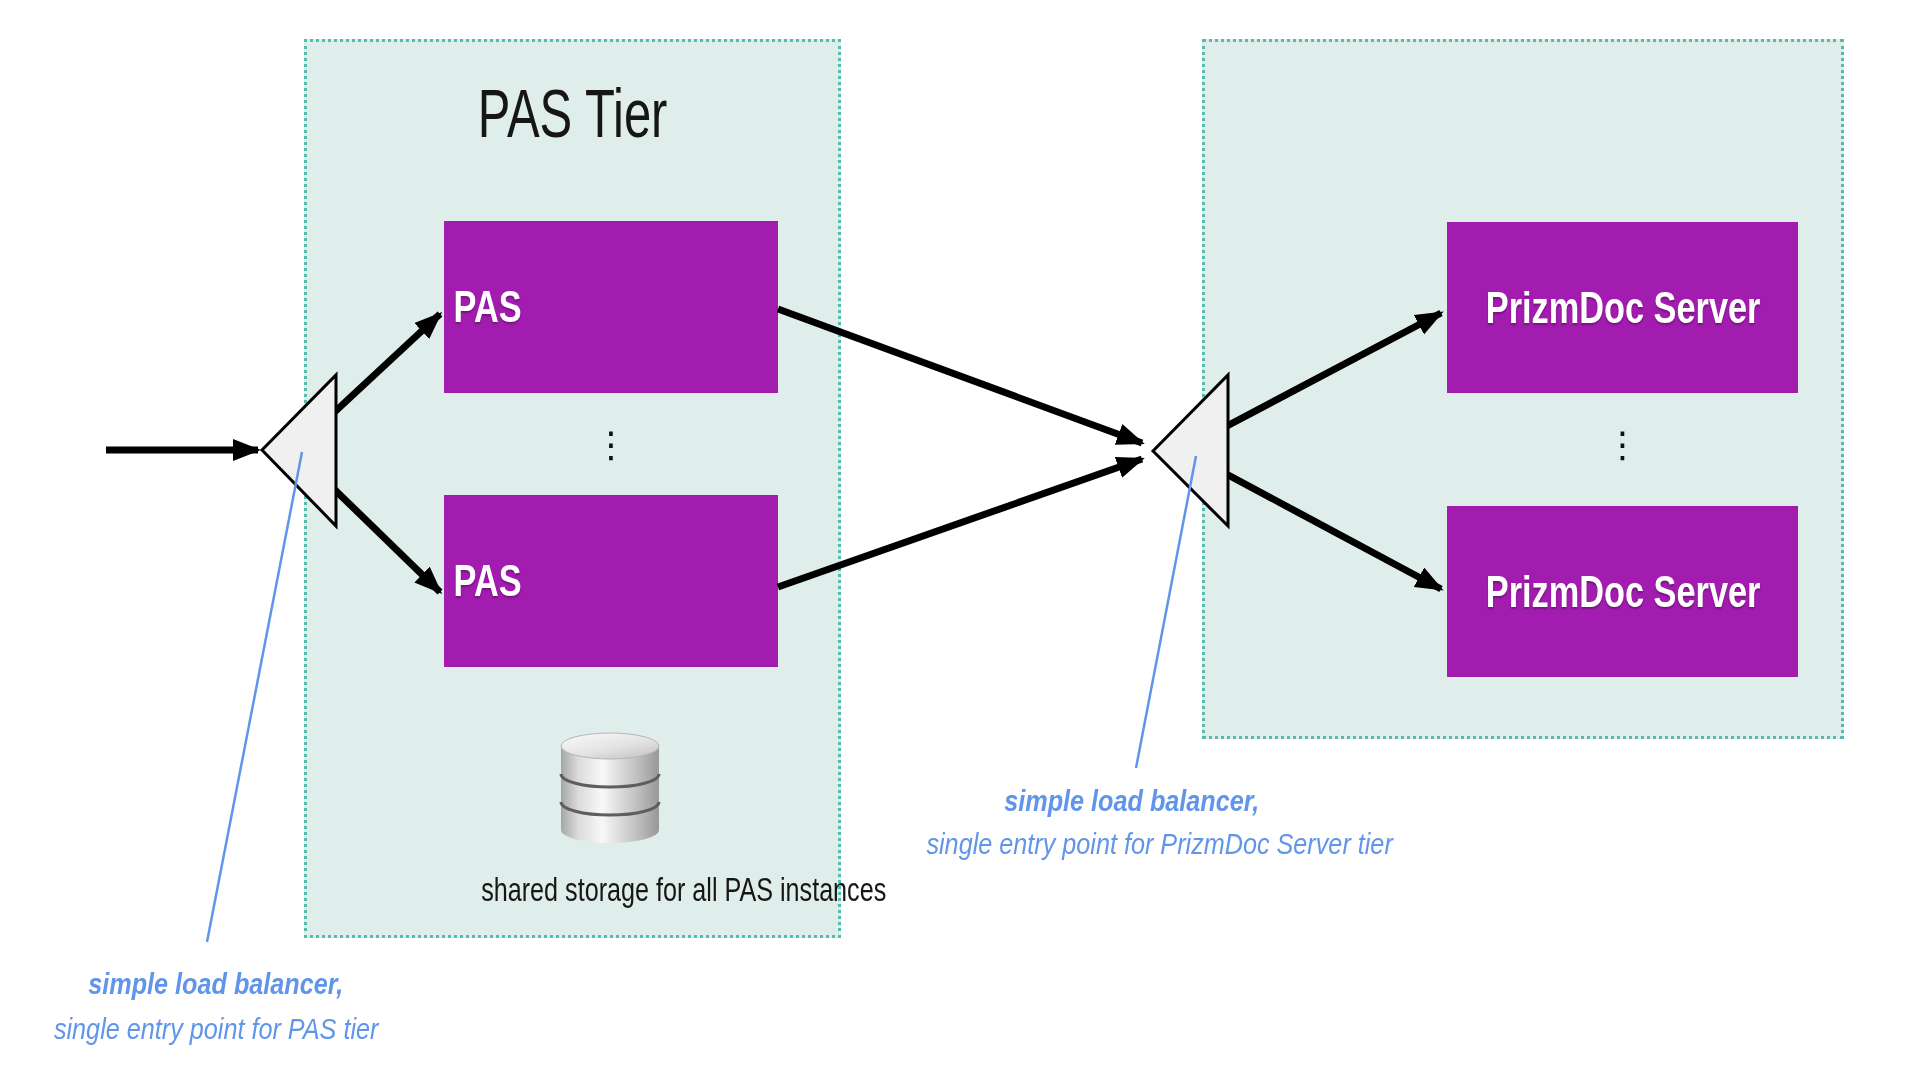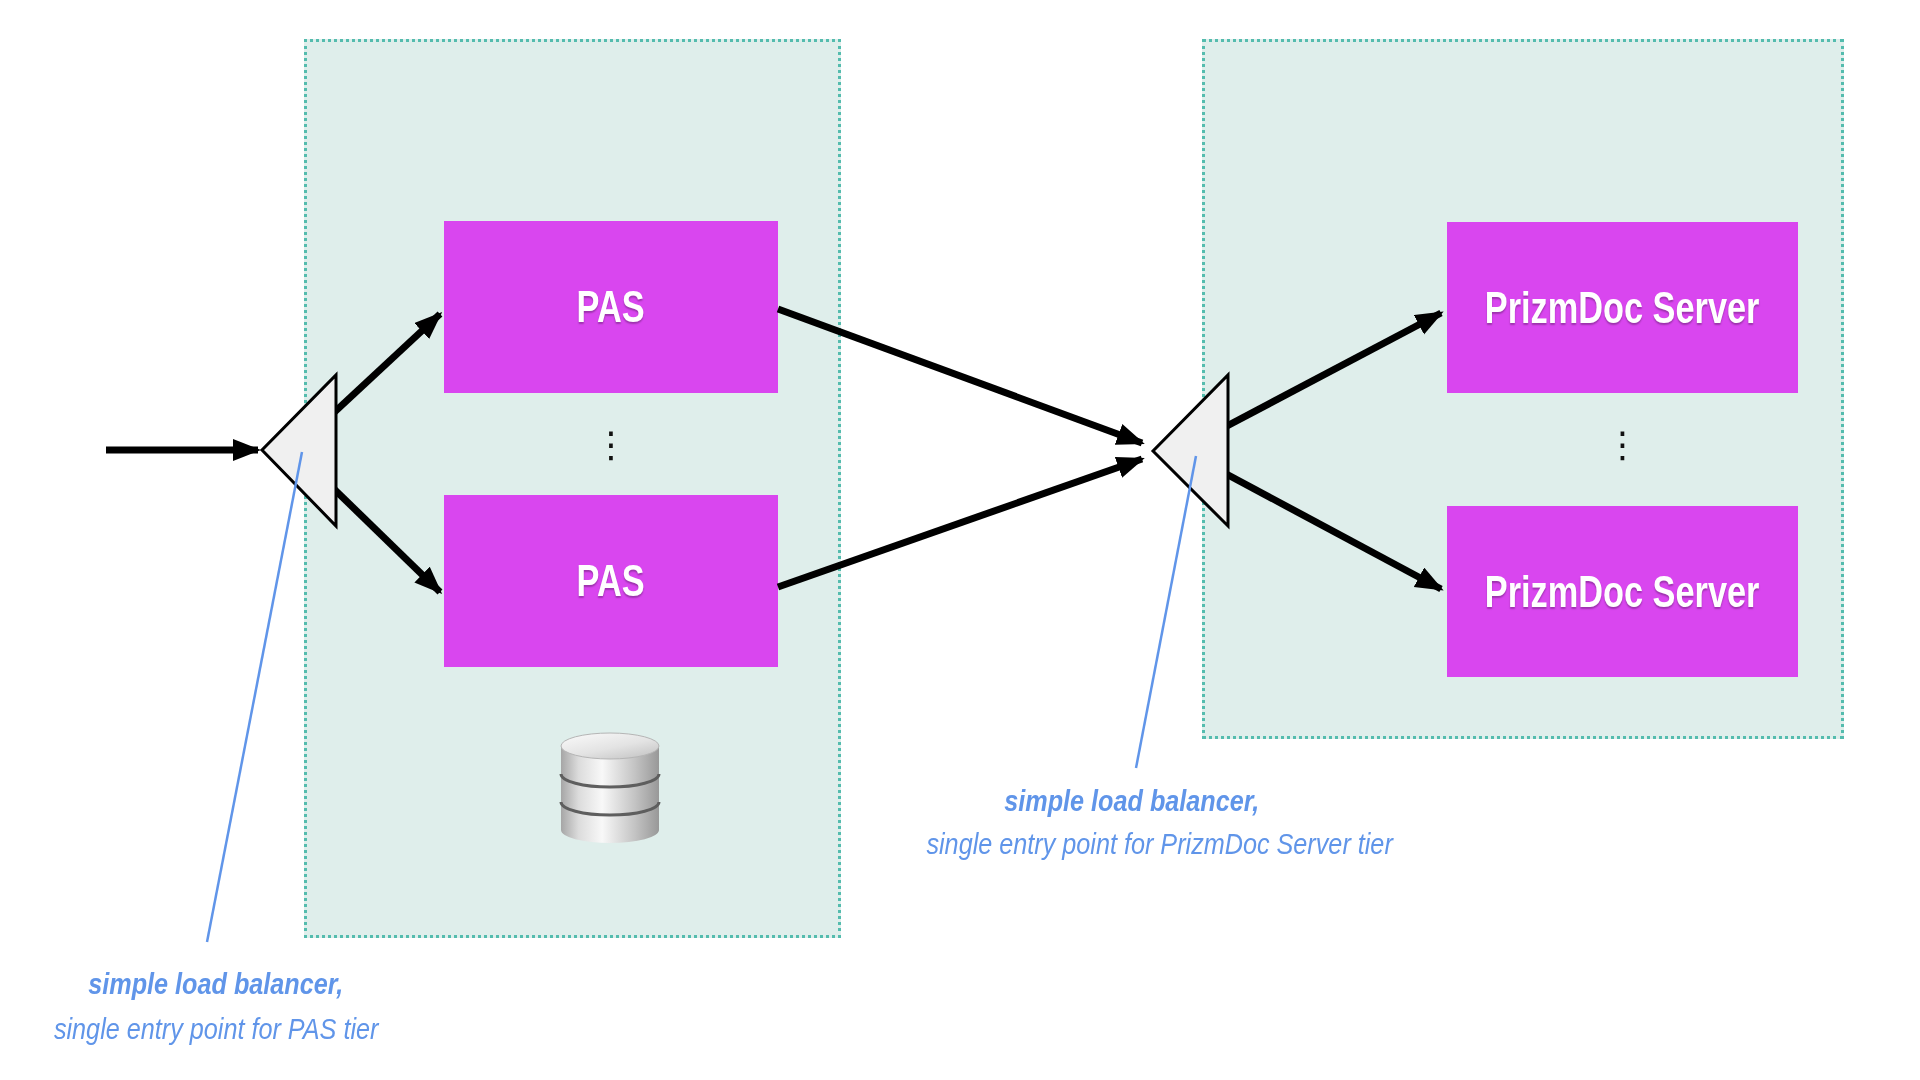--- a/index.html
+++ b/index.html
@@ -14,22 +14,22 @@
   .tier-pas{left:304px;top:39px;width:537px;height:899px;}
   .tier-pds{left:1202px;top:39px;width:642px;height:700px;}
   .tier-title{
     position:absolute;text-align:center;color:#161616;
     font-size:68px;font-weight:400;line-height:1.15;white-space:nowrap;
   }
   .tier-title span{display:inline-block;transform:scaleX(0.72);}
   .title-pas{left:304px;top:74px;width:537px;}
   .title-pds{left:1202px;top:74px;width:642px;}
   .node{
-    position:absolute;background:#d946ef;
-    display:flex;align-items:center;justify-content:center;
+    position:absolute;background:#a21caf;
+    display:flex;align-items:center;
   }
   .node-label{
     color:#ffffff;font-size:44px;font-weight:bold;white-space:nowrap;
     display:inline-block;transform:scaleX(0.78);
     text-shadow:0 2px 2px rgba(0,0,0,0.28);
   }
   .pas-box-1{left:444px;top:221px;width:334px;height:172px;}
   .pas-box-2{left:444px;top:495px;width:334px;height:172px;}
   .pds-box-1{left:1447px;top:222px;width:351px;height:171px;}
   .pds-box-2{left:1447px;top:506px;width:351px;height:171px;}
@@ -57,20 +57,23 @@
     position:absolute;left:0;top:0;width:1920px;height:1080px;
     pointer-events:none;
   }
 </style>
 </head>
 <body>
 
 <div class="canvas">
 
   <div class="tier tier-pas"></div>
+  <div class="tier-title title-pas">
+    <span>PAS Tier</span>
+  </div>
 
   <div class="tier tier-pds"></div>
 
   <div class="node pas-box-1">
     <span class="node-label">PAS</span>
   </div>
   <div class="vdots vdots-pas">⋮</div>
   <div class="node pas-box-2">
     <span class="node-label">PAS</span>
   </div>
@@ -97,20 +100,23 @@
         <stop offset="0.6" stop-color="#e3e3e3"></stop>
         <stop offset="1" stop-color="#c6c6c6"></stop>
       </linearGradient>
     </defs>
     <path d="M3,15 v84 a49,13 0 0 0 98,0 v-84 Z" fill="url(#cylBody)"></path>
     <path d="M3,43 a49,13 0 0 0 98,0" fill="none" stroke="#5e5e5e" stroke-width="3"></path>
     <path d="M3,71 a49,13 0 0 0 98,0" fill="none" stroke="#5e5e5e" stroke-width="3"></path>
     <ellipse cx="52" cy="15" rx="49" ry="13" fill="url(#cylTop)" stroke="#b5b5b5" stroke-width="1"></ellipse>
   </svg>
 
+  <div class="storage-caption">
+    <span>shared storage for all PAS instances</span>
+  </div>
 
   <div class="annotation ann-left">
     <span class="l1">simple load balancer,</span><br>
     <span class="l2">single entry point for PAS tier</span>
   </div>
   <div class="annotation ann-right">
     <span class="l1">simple load balancer,</span><br>
     <span class="l2">single entry point for PrizmDoc Server tier</span>
   </div>
 

